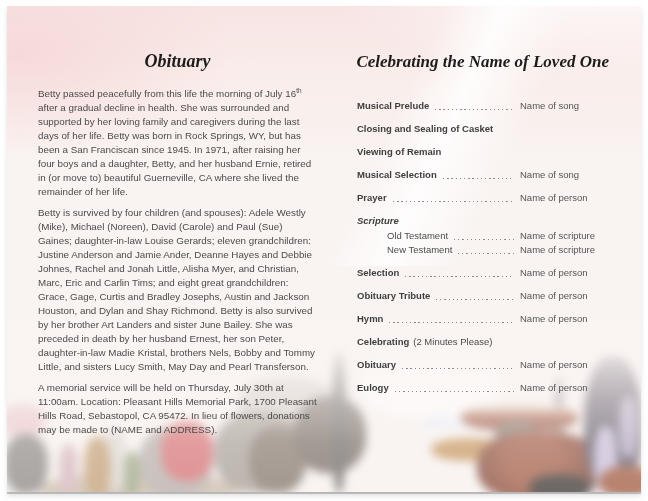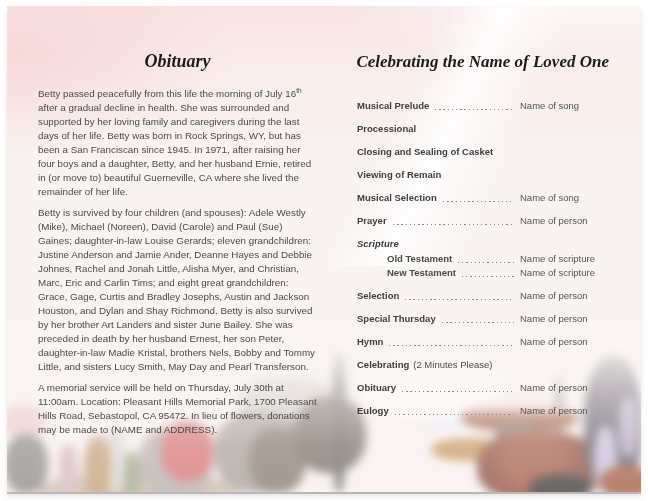--- a/index.html
+++ b/index.html
@@ -64,21 +64,21 @@
   .obit-p sup{font-size:6.4px;vertical-align:super;line-height:0;}
   
   .svc-row{display:flex;align-items:flex-end;margin-bottom:10px;font-size:9.5px;line-height:13px;color:#3e3e3e;}
   .svc-label{font-weight:bold;white-space:nowrap;}
   .svc-suffix{margin-left:4px;font-weight:normal;color:#4a4a4a;white-space:nowrap;}
   .svc-leader{flex:1;height:1.5px;margin:0 6px 2px 6px;
      background-image:repeating-linear-gradient(to right,#8a8a8a 0 1.3px, rgba(0,0,0,0) 1.3px 4.2px);}
   .svc-value{flex:none;width:84px;font-weight:normal;color:#555555;white-space:nowrap;}
   .svc-row.group{margin-bottom:2px;font-style:italic;}
   .svc-row.sub{padding-left:30px;margin-bottom:1px;}
-  .svc-row.sub .svc-label{font-weight:bold;color:#4b4b4b;}
+  .svc-row.sub .svc-label{font-weight:normal;color:#4b4b4b;}
   .svc-row.sub-last{margin-bottom:10px;}
 </style>
 </head>
 <body>
 
 <div class="canvas">
   <div class="sheet">
     <div class="bg-tint"></div>
 
     <div class="photo">
@@ -123,23 +123,20 @@
     <div class="page page-right">
       <h1 class="pg-title">Celebrating the Name of Loved One</h1>
       <div>
 
         <div class="svc-row">
           <span class="svc-label">Musical Prelude</span>
           <span class="svc-leader"></span>
           <span class="svc-value">Name of song</span>
         </div>
 
-        <div class="svc-row">
-          <span class="svc-label">Processional</span>
-        </div>
 
         <div class="svc-row">
           <span class="svc-label">Closing and Sealing of Casket</span>
         </div>
 
         <div class="svc-row">
           <span class="svc-label">Viewing of Remain</span>
         </div>
 
         <div class="svc-row">
@@ -168,21 +165,21 @@
           <span class="svc-value">Name of scripture</span>
         </div>
 
         <div class="svc-row">
           <span class="svc-label">Selection</span>
           <span class="svc-leader"></span>
           <span class="svc-value">Name of person</span>
         </div>
 
         <div class="svc-row">
-          <span class="svc-label">Special Thursday</span>
+          <span class="svc-label">Obituary Tribute</span>
           <span class="svc-leader"></span>
           <span class="svc-value">Name of person</span>
         </div>
 
         <div class="svc-row">
           <span class="svc-label">Hymn</span>
           <span class="svc-leader"></span>
           <span class="svc-value">Name of person</span>
         </div>
 

